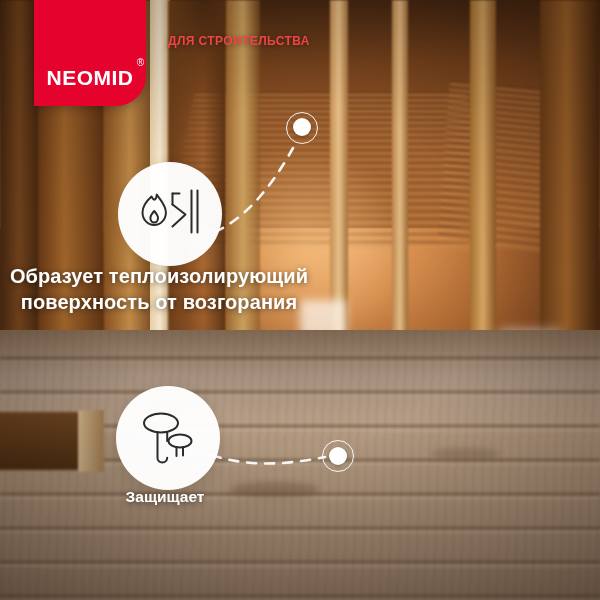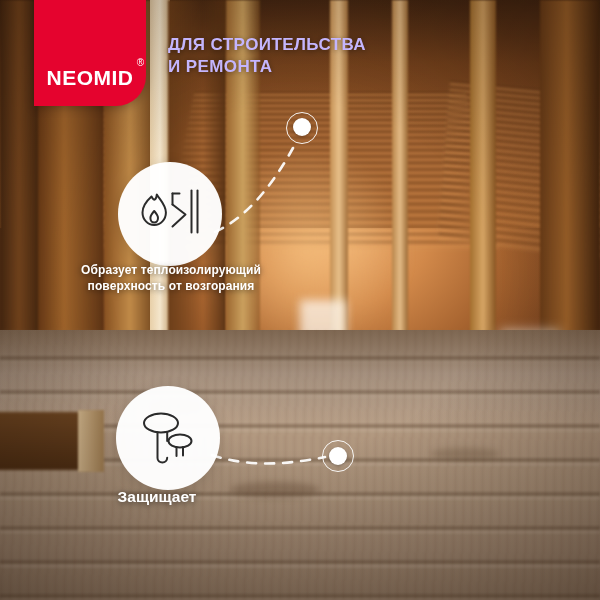--- a/index.html
+++ b/index.html
@@ -116,46 +116,46 @@
     position:relative; color:#fff; font-weight:bold; font-size:21px;
     letter-spacing:.5px; margin-bottom:16px; white-space:nowrap;
   }
   .logo-reg {
     position:absolute; top:-9px; right:-11px; font-size:10px; font-weight:normal;
   }
 
   
   .slogan {
     position:absolute; left:168px; top:34px; width:260px;
-    color:#c4b5fd; font-weight:bold; font-size:17px; line-height:1.32;
+    color:#ef4444; font-weight:bold; font-size:12px; line-height:1.32;
     letter-spacing:.4px; text-transform:uppercase;
     text-shadow:0 1px 5px rgba(0,0,0,.40);
   }
 
   
   .feature-circle {
     position:absolute; border-radius:50%;
     background:rgba(255,255,255,.97);
     display:flex; align-items:center; justify-content:center;
     box-shadow:0 2px 14px rgba(0,0,0,.12);
   }
   .fc-fire { left:118px; top:162px; width:104px; height:104px; }
   .fc-bio  { left:116px; top:386px; width:104px; height:104px; }
 
   
   .caption {
     position:absolute; color:#fff; text-align:center; font-weight:bold;
     text-shadow:0 1px 6px rgba(0,0,0,.55);
   }
   .cap-fire {
-    left:18px; top:263px; width:306px; font-size:12px; line-height:1.30;
+    left:6px; top:263px; width:306px; font-size:20px; line-height:1.30;
     letter-spacing:.1px;
   }
   .cap-bio {
-    left:44px; top:487px; width:226px; font-size:15.5px; line-height:1.32;
+    left:52px; top:487px; width:226px; font-size:15.5px; line-height:1.32;
   }
 
   
   .marker { position:absolute; }
   .marker .ring {
     position:absolute; inset:0; border-radius:50%;
     border:1.4px solid rgba(255,255,255,.92);
   }
   .marker .dot {
     position:absolute; border-radius:50%; background:#fff;
@@ -217,21 +217,20 @@
     <path d="M215,232 C246,218 272,186 293,148" fill="none" stroke="#ffffff" stroke-width="2.6" stroke-linecap="round" stroke-dasharray="9 9" opacity="0.93"></path>
     <path d="M212,455 C250,468 290,464 325,457" fill="none" stroke="#ffffff" stroke-width="2.6" stroke-linecap="round" stroke-dasharray="9 9" opacity="0.93"></path>
   </svg>
 
   <div class="logo">
     <span class="logo-text">NEOMID<span class="logo-reg">®</span></span>
   </div>
 
   <div class="slogan">
     <div>ДЛЯ СТРОИТЕЛЬСТВА</div>
-    <div>И РЕМОНТА</div>
   </div>
 
   <div class="feature-circle fc-fire">
     <svg width="66" height="52" viewBox="0 0 66 52">
       <g fill="none" stroke="#2b2b2b" stroke-width="2" stroke-linecap="round" stroke-linejoin="round">
 
         <path d="M14.5,8.5 C9.5,13 5.5,18 5.5,24.5 C5.5,31.6 10.8,37 17.2,37 C23.6,37 28.9,31.6 28.9,24.5 C28.9,17 23.5,12.5 19.8,6.5 C19.3,11.5 17.2,14 14.5,8.5 Z"></path>
 
         <path d="M17.2,23 C14.9,25.6 13.4,27.7 13.4,30 C13.4,32.7 15.1,34.6 17.2,34.6 C19.3,34.6 21,32.7 21,30 C21,27.7 19.5,25.6 17.2,23 Z"></path>
 

